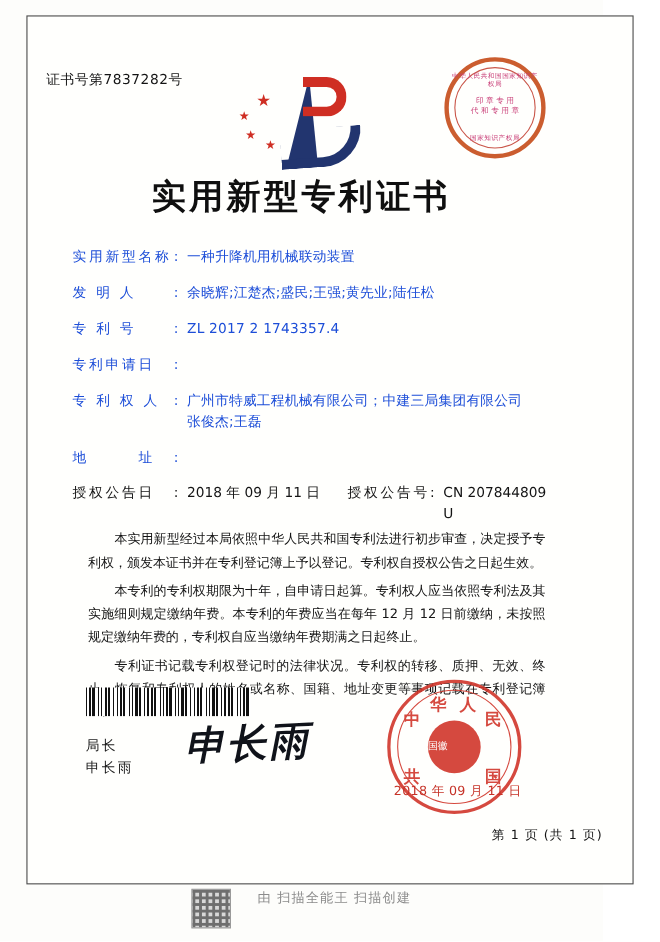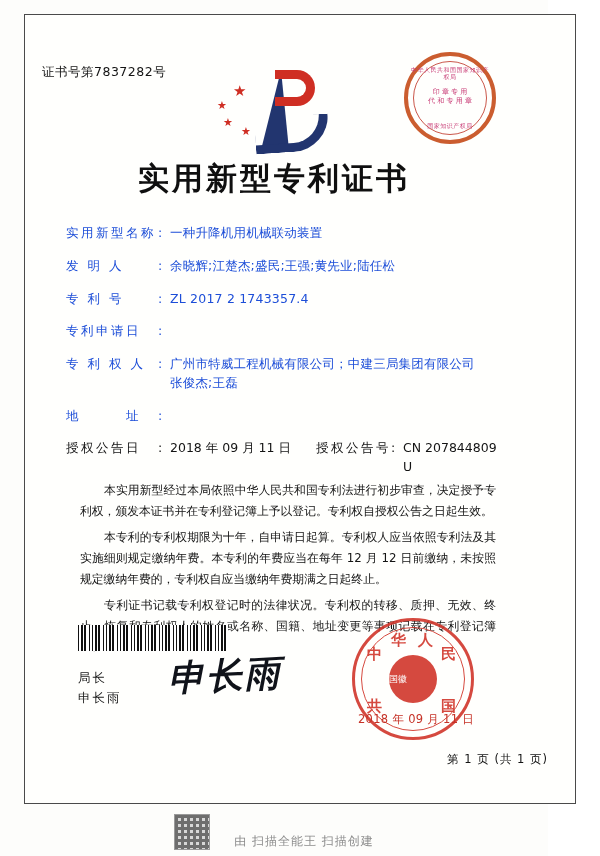--- a/index.html
+++ b/index.html
@@ -298,21 +298,21 @@
     color: #141414;
     letter-spacing: 1px;
   }
   
   .wm {
     position: absolute;
     left: 0; right: 0;
     bottom: 6px;
     height: 42px;
     display: flex;
-    align-items: flex-end;
+    align-items: flex-start;
     justify-content: center;
     gap: 24px;
     color: #8c8c8c;
     font-size: 12px;
     letter-spacing: 1px;
   }
   .wm .qr {
     width: 34px;
     height: 34px;
     background:

